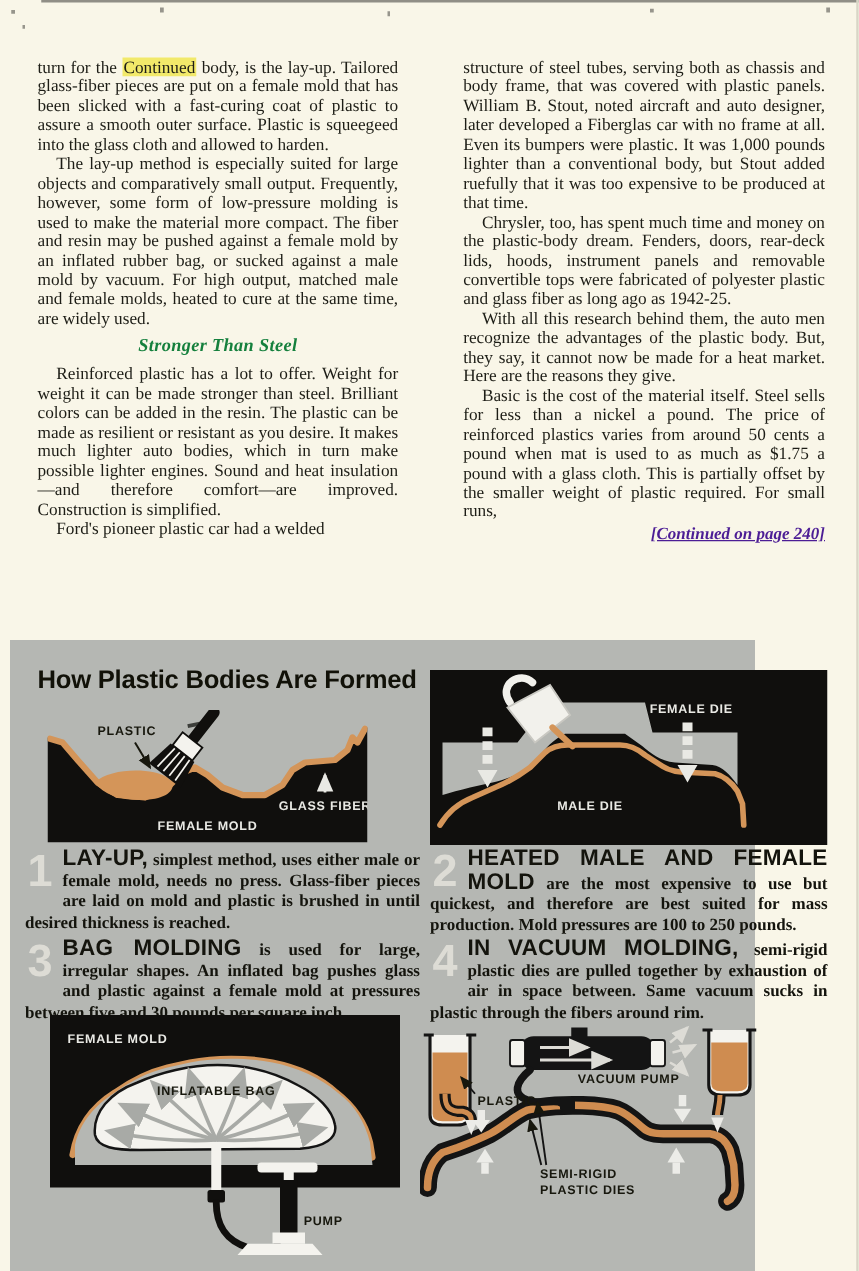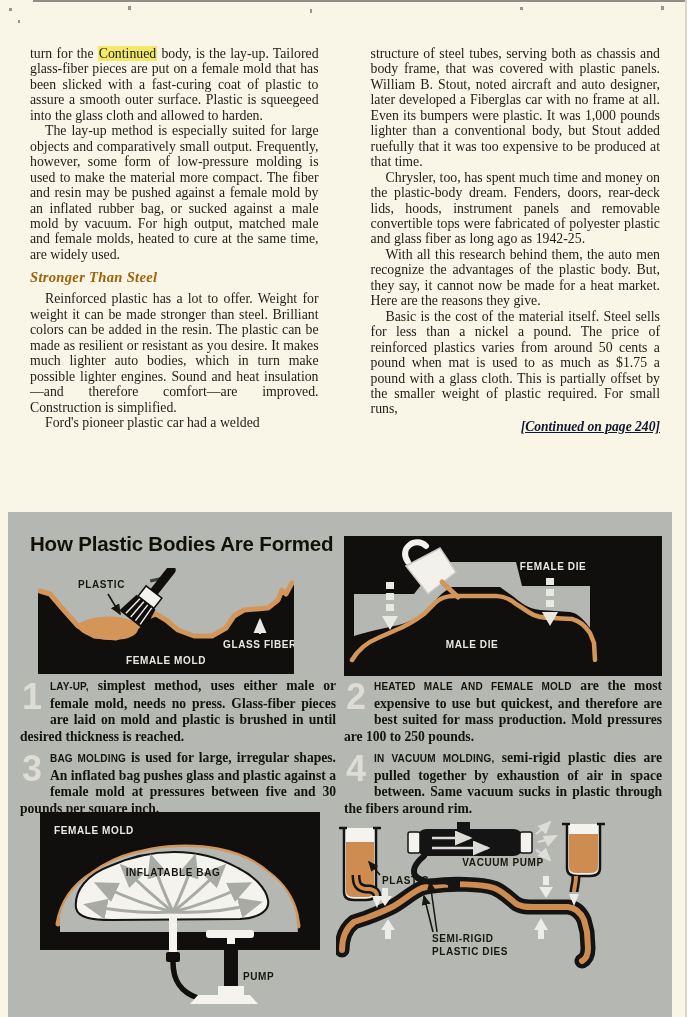--- a/index.html
+++ b/index.html
@@ -7,31 +7,31 @@
   .page{position:relative;width:687px;height:1017px;background:#f9f6e8;overflow:hidden;}
   .topline{position:absolute;top:0;left:33px;right:0;height:2px;background:#908e86;}
   .edgeline{position:absolute;top:0;right:0;width:2px;height:100%;background:#d9d6c6;}
   .speck{position:absolute;background:#97958c;}
   
   .article{position:absolute;top:46px;left:30px;width:630px;display:flex;gap:12px;}
   .col{width:309px;}
   .col p{margin:0;text-indent:15px;font:400 13.8px/15.45px "Liberation Serif",serif;text-align:justify;color:#1d1d16;}
   .col p.first{text-indent:0;}
   .hl{background:#f2e96a;padding:0 1px;}
-  .subhead{margin:7px 0 5px;text-align:left;font:italic 700 14.6px "Liberation Serif",serif;color:#a16207;letter-spacing:.3px;}
-  .continued{margin-top:2px;text-align:right;font:italic 700 13.6px "Liberation Serif",serif;color:#0f172a;}
+  .subhead{margin:7px 0 5px;text-align:center;font:italic 700 14.6px "Liberation Serif",serif;color:#15803d;letter-spacing:.3px;}
+  .continued{margin-top:2px;text-align:right;font:italic 700 13.6px "Liberation Serif",serif;color:#4c1d95;}
   .continued span{text-decoration:underline;}
   
-  .panel{position:absolute;top:512px;left:8px;width:664px;height:505px;background:#b5b7b3;}
+  .panel{position:absolute;top:512px;left:8px;width:596px;height:505px;background:#b5b7b3;}
   .panel-title{position:absolute;left:22px;top:20px;font:700 20.5px "Liberation Sans",sans-serif;color:#111108;letter-spacing:-.2px;}
   .diag{position:absolute;}
   .cap{position:absolute;}
   .cap .num{float:left;width:24px;margin:2px 6px 0 0;font:700 36px/34px "Liberation Sans",sans-serif;color:#dddcd5;text-align:center;}
   .cap p{margin:0;font:700 13.6px/16.5px "Liberation Serif",serif;text-align:justify;color:#14140d;}
-  .cap .lead{font-family:"Liberation Sans",sans-serif;font-size:10px;letter-spacing:.2px;}
+  .cap .lead{font-family:"Liberation Sans",sans-serif;font-size:18px;letter-spacing:.2px;}
   
   .lbl{font:700 10px "Liberation Sans",sans-serif;letter-spacing:.6px;}
   .light{fill:#e9e9e4;}
   .dark{fill:#17170d;}
 </style>
 </head>
 <body>
 
 <div class="page">
   <div class="topline"></div>

